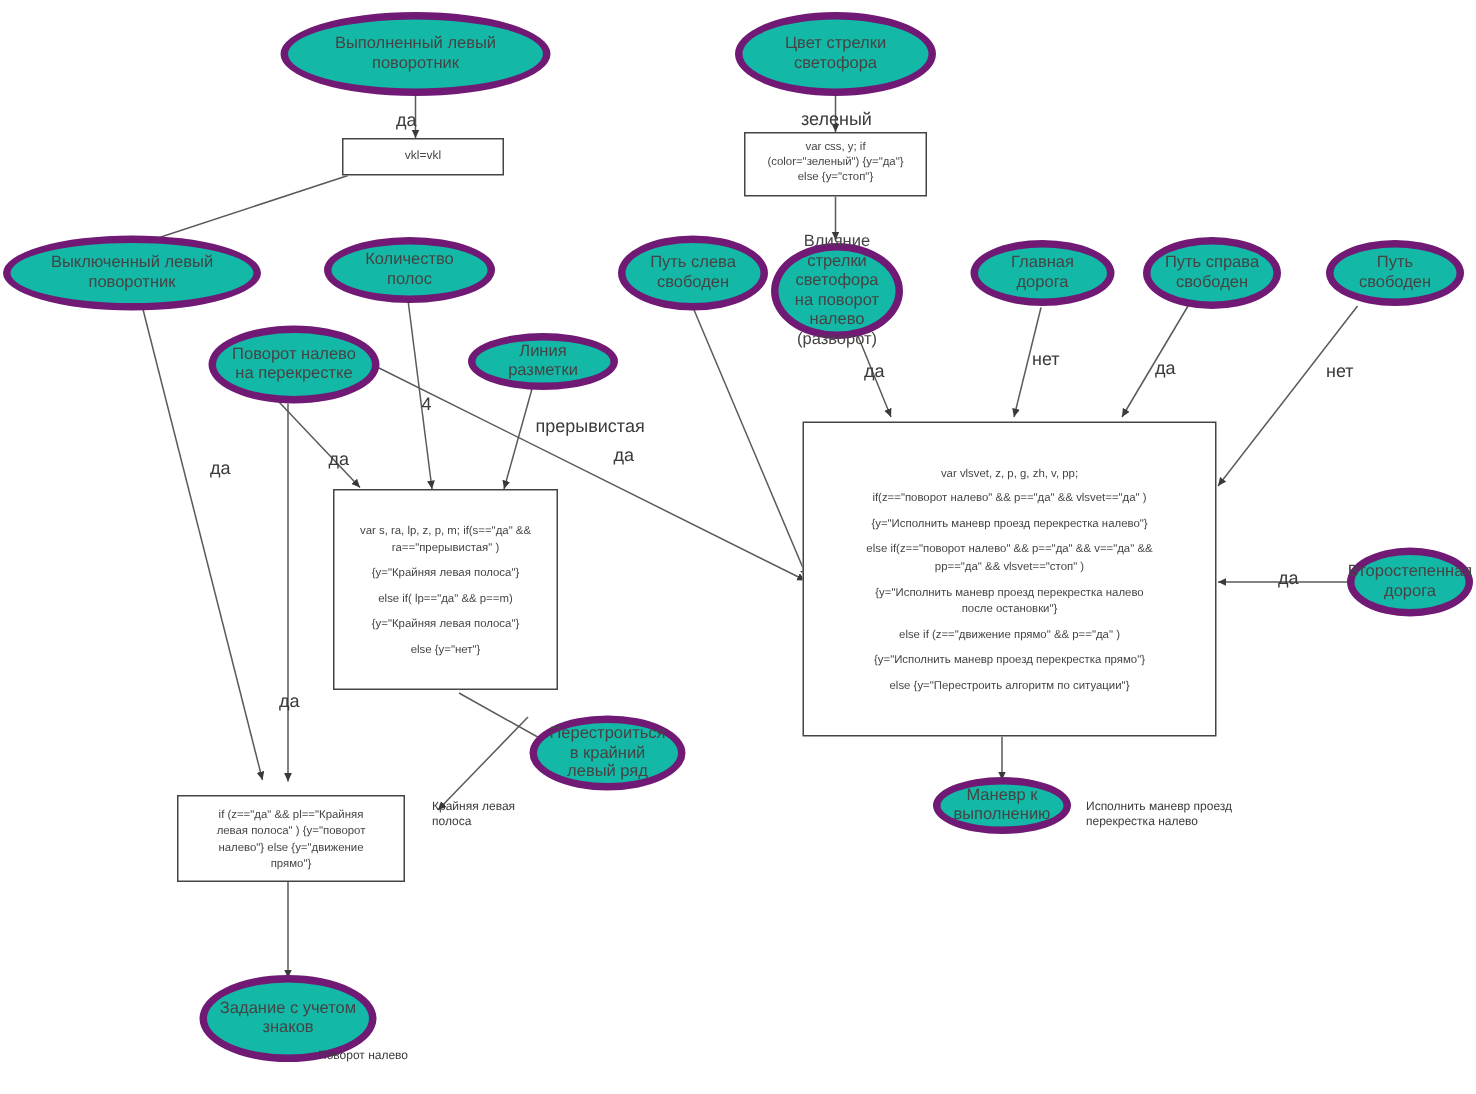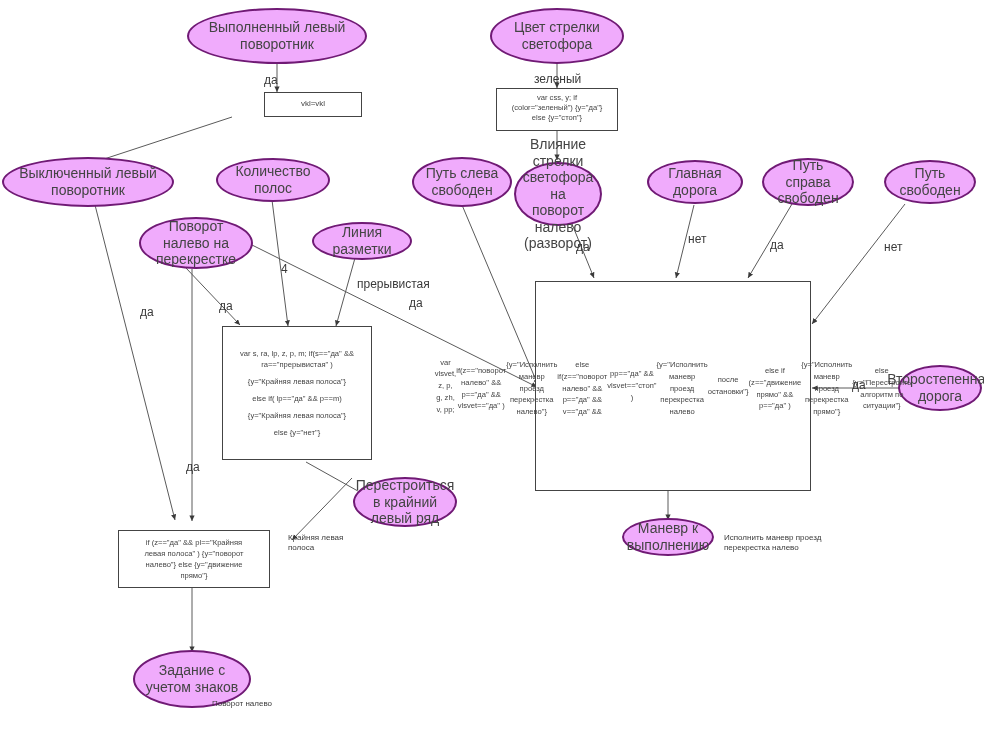--- a/index.html
+++ b/index.html
@@ -29,24 +29,24 @@
     position: absolute;
     box-sizing: border-box;
     display: flex;
     align-items: center;
     justify-content: center;
     text-align: center;
     color: #444444;
     line-height: 1.18;
   }
   .ellipse {
-    border: 2px solid #701a75;
+    border: 5px solid #701a75;
     border-radius: 50%;
-    background: #f0abfc;
-    font-size: 14px;
+    background: #14b8a6;
+    font-size: 11px;
     padding: 2px 7px;
   }
   .rect {
     border: 1px solid #444444;
     background: #ffffff;
     font-size: 7.6px;
     padding: 4px 6px;
     line-height: 1.55;
   }
   .rect .ln { display: block; }
@@ -175,40 +175,40 @@
   </div>
 
   <div class="node ellipse" style="left:622px;top:518px;width:92px;height:38px;">
     <span>Маневр к выполнению</span>
   </div>
 
   <div class="node ellipse" style="left:133px;top:650px;width:118px;height:58px;">
     <span>Задание с учетом знаков</span>
   </div>
 
-  <div class="node rect" style="left:228px;top:92px;width:98px;height:25px;font-size:8px;margin-left:36px;">
+  <div class="node rect" style="left:228px;top:92px;width:108px;height:25px;font-size:8px;">
     <span>vkl=vkl</span>
   </div>
 
   <div class="node rect" style="left:496px;top:88px;width:122px;height:43px;flex-direction:column;justify-content:flex-start;line-height:1.3;">
     <span class="ln">var css, y; if</span>
     <span class="ln">(сolor="зеленый") {y="да"}</span>
     <span class="ln">else {y="стоп"}</span>
   </div>
 
   <div class="node rect" style="left:222px;top:326px;width:150px;height:134px;flex-direction:column;justify-content:center;">
     <span class="ln">var s, ra, lp, z, p, m; if(s=="да" &amp;&amp;</span>
     <span class="ln">ra=="прерывистая" )</span>
     <span class="ln sp">{y="Крайняя левая полоса"}</span>
     <span class="ln sp">else if( lp=="да" &amp;&amp; p==m)</span>
     <span class="ln sp">{y="Крайняя левая полоса"}</span>
     <span class="ln sp">else {y="нет"}</span>
   </div>
 
-  <div class="node rect" style="left:535px;top:281px;width:276px;height:210px;flex-direction:row;justify-content:center;">
+  <div class="node rect" style="left:535px;top:281px;width:276px;height:210px;flex-direction:column;justify-content:center;">
     <span class="ln">var vlsvet, z, p, g, zh, v, pp;</span>
     <span class="ln sp">if(z=="поворот налево" &amp;&amp; p=="да" &amp;&amp; vlsvet=="да" )</span>
     <span class="ln sp">{y="Исполнить маневр проезд перекрестка налево"}</span>
     <span class="ln sp">else if(z=="поворот налево" &amp;&amp; p=="да" &amp;&amp; v=="да" &amp;&amp;</span>
     <span class="ln">pp=="да" &amp;&amp; vlsvet=="стоп" )</span>
     <span class="ln sp">{y="Исполнить маневр проезд перекрестка налево</span>
     <span class="ln">после остановки"}</span>
     <span class="ln sp">else if (z=="движение прямо" &amp;&amp; p=="да" )</span>
     <span class="ln sp">{y="Исполнить маневр проезд перекрестка прямо"}</span>
     <span class="ln sp">else {y="Перестроить алгоритм по ситуации"}</span>

